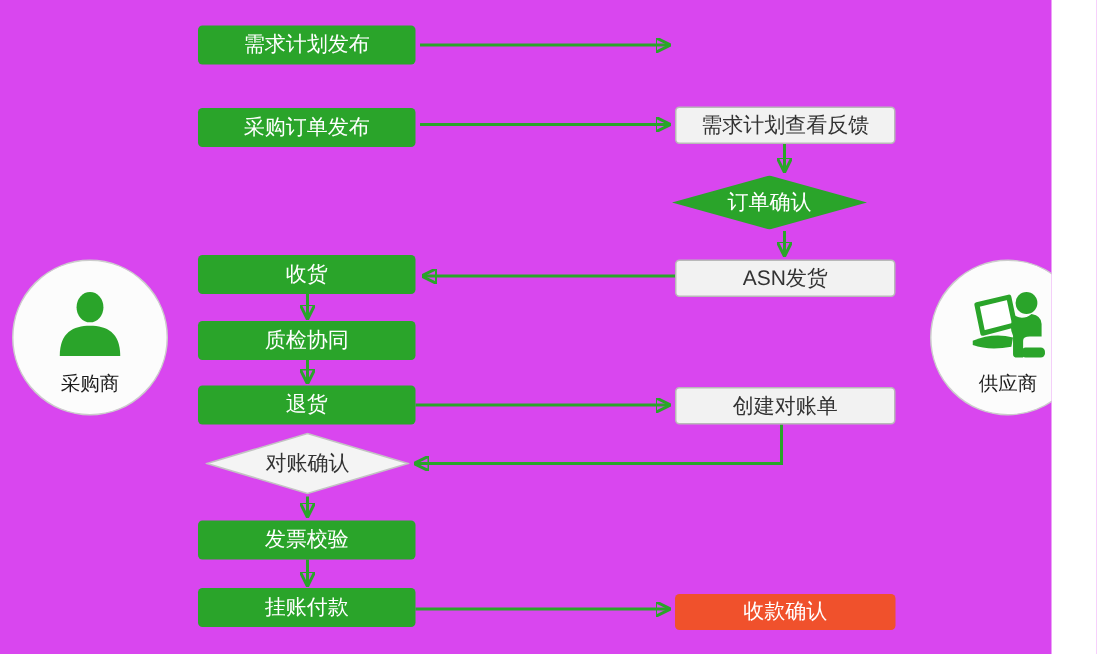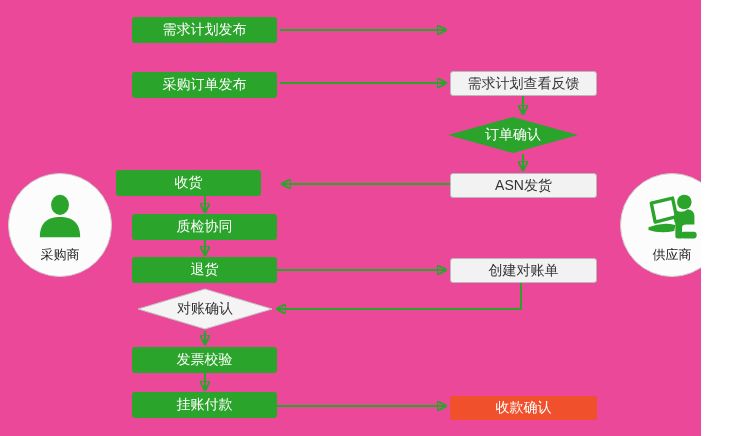--- a/index.html
+++ b/index.html
@@ -3,21 +3,21 @@
 <meta charset="utf-8">
 <style>
   * { box-sizing: border-box; }
   html,body { margin:0; padding:0; background:#fff; }
   body { font-family:"Liberation Sans", sans-serif; }
 
   .stage {
     position: relative;
     width: 701px;
     height: 436px;
-    background: #ec4899;
+    background: #d946ef;
     overflow: hidden;
   }
 
   .wires { position:absolute; left:0; top:0; }
   .wires path { stroke:#2aa42a; stroke-width:2; fill:none; }
 
   .node {
     position: absolute;
     display: flex;
     align-items: center;
@@ -71,21 +71,21 @@
     <path d="M205,240 V255" marker-end="url(#arr)"></path>
     <path d="M277,270 H446" marker-end="url(#arr)"></path>
     <path d="M521,283 V309 H277" marker-end="url(#arr)"></path>
     <path d="M205,331 V344" marker-end="url(#arr)"></path>
     <path d="M205,373 V390" marker-end="url(#arr)"></path>
     <path d="M277,406 H446" marker-end="url(#arr)"></path>
   </svg>
 
   <div class="node g" style="left:132px; top:17px;">需求计划发布</div>
   <div class="node g" style="left:132px; top:72px;">采购订单发布</div>
-  <div class="node g" style="left:116px; top:170px;text-align:center;">收货</div>
+  <div class="node g" style="left:132px; top:170px;text-align:center;">收货</div>
   <div class="node g" style="left:132px; top:214px;">质检协同</div>
   <div class="node g" style="left:132px; top:257px;">退货</div>
   <div class="node g" style="left:132px; top:347px;">发票校验</div>
   <div class="node g" style="left:132px; top:392px;">挂账付款</div>
 
   <div class="node w" style="left:450px; top:71px;">需求计划查看反馈</div>
   <div class="node w" style="left:450px; top:173px;">ASN发货</div>
   <div class="node w" style="left:450px; top:258px;">创建对账单</div>
   <div class="node r" style="left:450px; top:396px;">收款确认</div>
 

